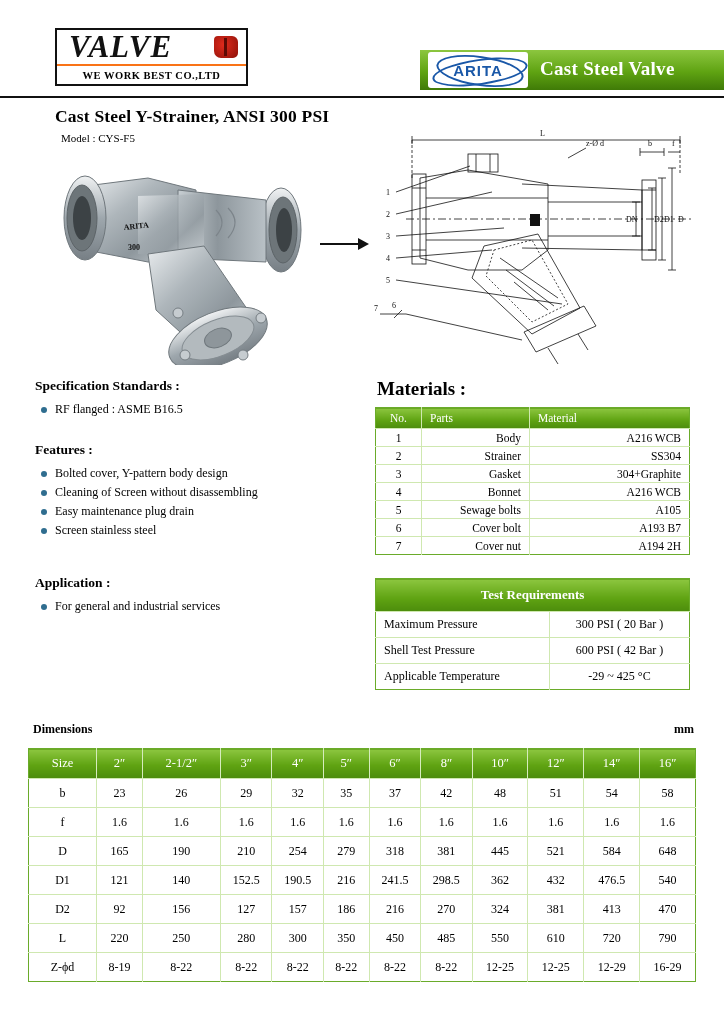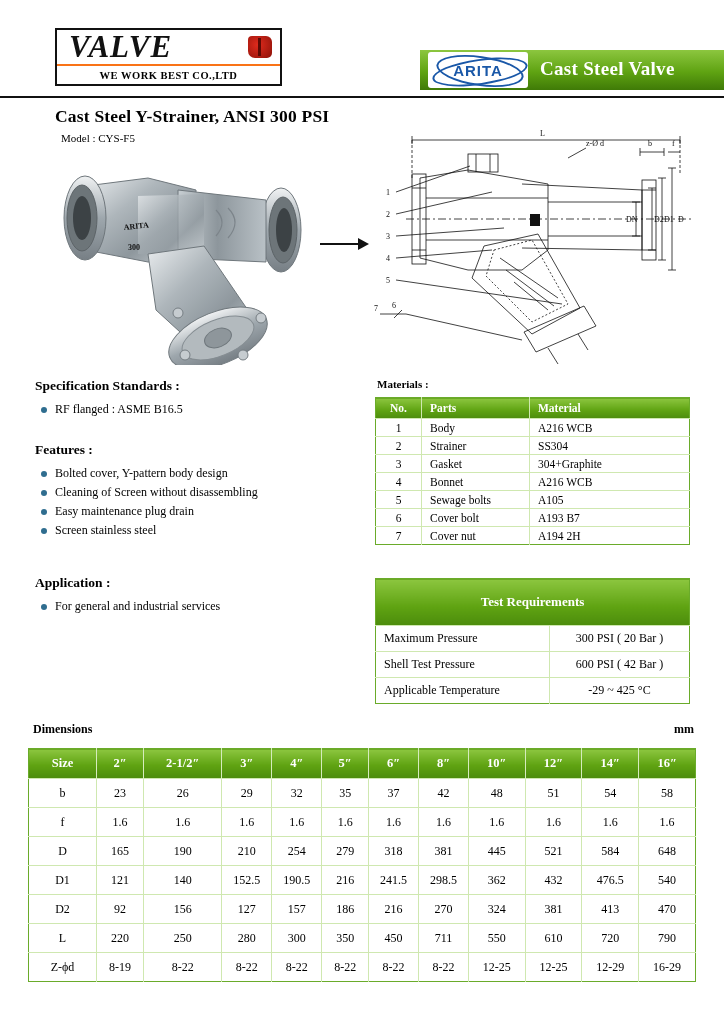--- a/index.html
+++ b/index.html
@@ -10,21 +10,21 @@
     font-family: "Liberation Serif", serif;
     color: #000;
     position: relative;
     overflow: hidden;
   }
   .page { position:relative; width:724px; height:1024px; padding: 0; }
 
   
   .header { position:relative; height:96px; }
   .logo-box {
-    position:absolute; left:55px; top:28px; width:227px; height:58px;
+    position:absolute; left:55px; top:28px; width:193px; height:58px;
     border:2px solid #111; background:#fff;
   }
   .logo-word {
     font-family:"Liberation Serif", serif;
     font-weight:bold; font-style:italic;
     font-size:31px; letter-spacing:1px;
     color:#111; text-align:left;
     padding-left:12px; padding-top:2px; line-height:30px;
   }
   .logo-sub {
@@ -117,60 +117,61 @@
     font-size:12px; line-height:17px; padding-left:16px; position:relative; margin-bottom:2px;
   }
   ul.bullets li:before{
     content:""; position:absolute; left:2px; top:6px; width:6px; height:6px;
     border-radius:50%; background:#2f6d8f;
   }
   .gap{ height:22px; }
 
   
   .mat-wrap{ position:absolute; left:375px; top:378px; width:315px; }
-  .tbl-title{ font-size:11px; font-weight:bold; margin:0 0 7px 2px; }
+  .tbl-title{ font-size:19px; font-weight:bold; margin:0 0 7px 2px; }
   table{ border-collapse:collapse; width:100%; }
   table.mat{ border:1px solid #6aab2a; }
   table.mat th{
     background: linear-gradient(180deg,#8cc63f 0%, #5fa312 60%, #4c8c0c 100%);
-    color:#fff; font-size:11.5px; font-weight:bold; text-align:left;
+    color:#fff; font-size:11.5px; font-weight:normal; text-align:left;
     padding:4px 8px; border-right:1px solid #cfe8b0;
   }
   table.mat th:last-child{ border-right:none; }
   table.mat td{
     font-size:11.5px; padding:2.5px 8px; border-top:1px solid #cfe8b0;
     border-right:1px solid #cfe8b0;
+    text-align:right;
   }
   table.mat td:last-child{ border-right:none; }
   table.mat td.c{ text-align:center; }
 
   .test-wrap{ position:absolute; left:375px; top:578px; width:315px; }
   table.test{ border:1px solid #6aab2a; }
   table.test th{
     background: linear-gradient(180deg,#8cc63f 0%, #5fa312 60%, #4c8c0c 100%);
     color:#fff; font-size:13px; font-weight:bold; text-align:center;
-    padding:15px 6px;
+    padding:8px 6px;
   }
   table.test td{
     font-size:12px; padding:5px 8px; border-top:1px solid #cfe8b0;
   }
   table.test td.val{ text-align:center; border-left:1px solid #cfe8b0; width:140px; }
 
   
   .dim-head{
     position:absolute; left:33px; top:722px; font-size:12px; font-weight:bold;
   }
   .mm{
     position:absolute; right:30px; top:722px; font-size:12px; font-weight:bold;text-align:right;
   }
   .dim-wrap{ position:absolute; left:28px; top:748px; width:668px; }
   table.dim{ border:1px solid #6aab2a; }
   table.dim th{
     background: linear-gradient(180deg,#8cc63f 0%, #5fa312 55%, #4c8c0c 100%);
-    color:#fff; font-size:12.5px; font-weight:bold; text-align:center;
+    color:#fff; font-size:12.5px; font-weight:normal; text-align:center;
     padding:7px 8px; border-right:1px solid #d6ecbd;
   }
   table.dim th:last-child{ border-right:none; }
   table.dim td{
     font-size:12px; text-align:center; padding:6.5px 2px;
     border-top:1px solid #cfe8b0; border-right:1px solid #cfe8b0;
   }
   table.dim td:last-child{ border-right:none; }
   table.dim td.rh{ font-weight:normal; }
 
@@ -544,21 +545,21 @@
           <td>470</td>
         </tr>
         <tr>
           <td class="rh">L</td>
           <td>220</td>
           <td>250</td>
           <td>280</td>
           <td>300</td>
           <td>350</td>
           <td>450</td>
-          <td>711</td>
+          <td>485</td>
           <td>550</td>
           <td>610</td>
           <td>720</td>
           <td>790</td>
         </tr>
         <tr>
           <td class="rh">Z-ϕd</td>
           <td>8-19</td>
           <td>8-22</td>
           <td>8-22</td>

